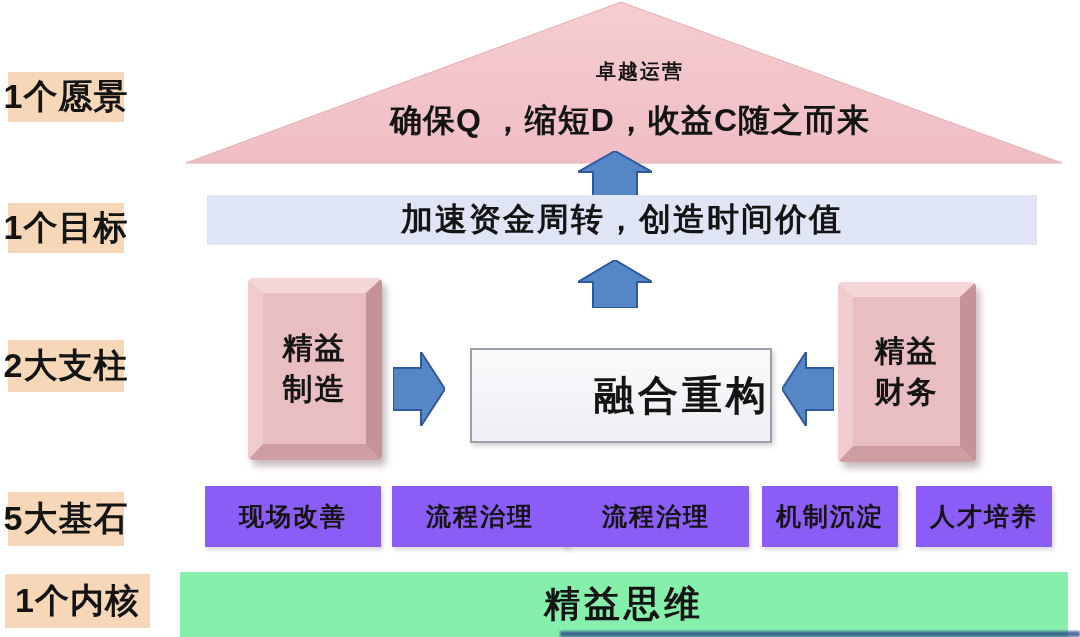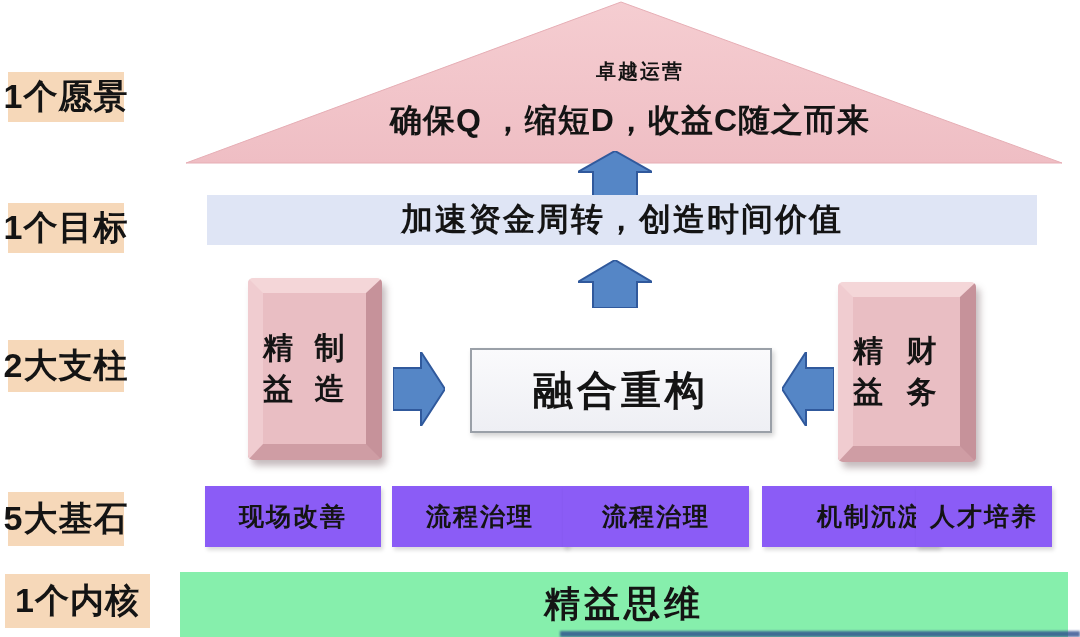--- a/index.html
+++ b/index.html
@@ -54,45 +54,45 @@
     border-style:solid;border-width:15px 16px 16px 15px;
     border-top-color:#f4d6d8;border-left-color:#f0ccd0;
     border-right-color:#c6929a;border-bottom-color:#cf9da4;
     border-radius:5px;
     box-shadow:4px 6px 7px rgba(90,60,65,.35);
     display:flex;align-items:center;justify-content:center;
   }
   .pillar-left{left:248px;top:278px;width:134px;height:182px;}
   .pillar-right{left:838px;top:282px;width:138px;height:180px;}
   .pillar-text{
-    display:flex;flex-direction:row;align-items:flex-end;line-height:1.35;
+    display:flex;flex-direction:column;align-items:flex-end;line-height:1.35;
     font-size:30px;font-weight:bold;letter-spacing:2px;
   }
 
   
   .center-box{
-    position:absolute;left:470px;top:348px;width:302px;height:85px;
+    position:absolute;left:470px;top:348px;width:302px;height:95px;
     background:linear-gradient(180deg,#fafafc 0%,#eeeff4 100%);
     border:2px solid #9aa0a8;box-sizing:border-box;
-    display:flex;align-items:center;justify-content:center;
+    display:flex;align-items:center;justify-content:flex-end;
     box-shadow:2px 3px 5px rgba(0,0,0,.18);
   }
   .center-box span{font-size:40px;font-weight:bold;letter-spacing:4px;}
 
   
   .stone{
     position:absolute;top:486px;height:61px;background:#8b5cf6;
     display:flex;align-items:center;justify-content:center;
     font-size:25px;font-weight:bold;letter-spacing:2px;
     box-shadow:2px 3px 4px rgba(0,0,0,.15);
   }
   .st0{left:205px;width:176px;}
   .st1{left:392px;width:176px;}
   .st2{left:563px;width:186px;}
-  .st3{left:762px;width:136px;padding-left:41px;}
+  .st3{left:762px;width:136px;}
   .st4{left:916px;width:136px;}
 
   
   .core-bar{
     position:absolute;left:180px;top:572px;width:888px;height:65px;
     background:#86efac;display:flex;align-items:flex-start;justify-content:center;
   }
   .core-bar span{font-size:36px;font-weight:bold;letter-spacing:4px;margin-top:8px;}
   .bottom-line{
     position:absolute;left:560px;top:631px;width:520px;height:6px;

